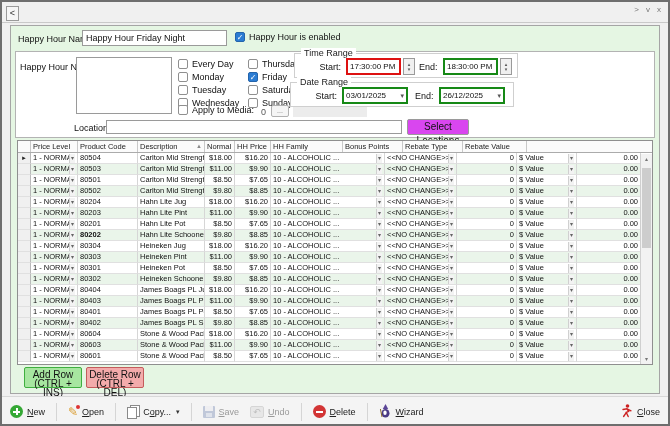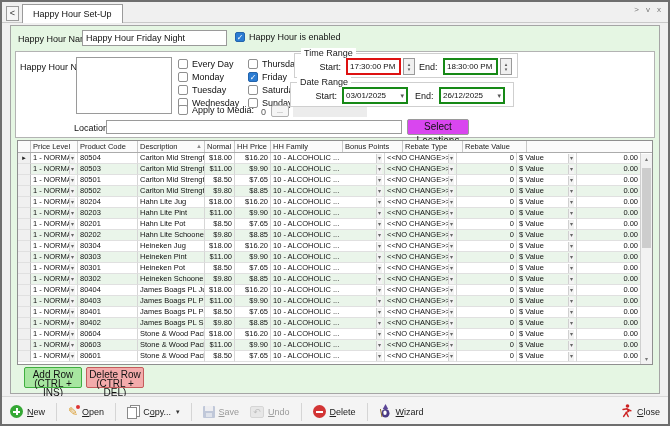--- a/index.html
+++ b/index.html
@@ -111,21 +111,20 @@
   .icon-delete{width:13px;height:13px;border-radius:50%;background:#d23434;}
   .icon-delete::before{content:"";position:absolute;left:3px;top:5.5px;width:7px;height:2px;background:#fff;}
 </style>
 </head>
 <body>
 
 <div class="win">
 
   <div class="tabstrip">
     <div class="backbtn">&lt;</div>
-    <div class="tab">Happy Hour Set-Up</div>
     <div class="tabctl">
       <span>&gt;</span>
       <span>v</span>
       <span>x</span>
     </div>
   </div>
 
   <div class="panel">
 
     <div class="lbl" style="left:7px;top:8px;">Happy Hour Name:</div>
@@ -434,21 +433,21 @@
               <span class="ddbtn">▾</span>
             </div>
             <div class="gc right" style="width: 64px;">0.00</div>
           </div>
           <div class="grow alt">
             <div class="gc ind" style="width: 13px;"></div>
             <div class="gc" style="width: 47px;">
               <span style="overflow: hidden; white-space: nowrap;">1 - NORMAL</span>
               <span class="ddbtn">▾</span>
             </div>
-            <div class="gc" style="width: 60px;">80202</div>
+            <div class="gc" style="width: 60px; font-weight: bold;">80202</div>
             <div class="gc" style="width: 67px;">Hahn Lite Schooner</div>
             <div class="gc right" style="width: 30px;">$9.80</div>
             <div class="gc right" style="width: 36px;">$8.85</div>
             <div class="gc" style="width: 114px;">
               <span style="overflow: hidden; white-space: nowrap;">10 - ALCOHOLIC ...</span>
               <span class="ddbtn">▾</span>
             </div>
             <div class="gc" style="width: 72px;">
               <span style="overflow: hidden; white-space: nowrap;">&lt;&lt;NO CHANGE&gt;&gt;</span>
               <span class="ddbtn">▾</span>

